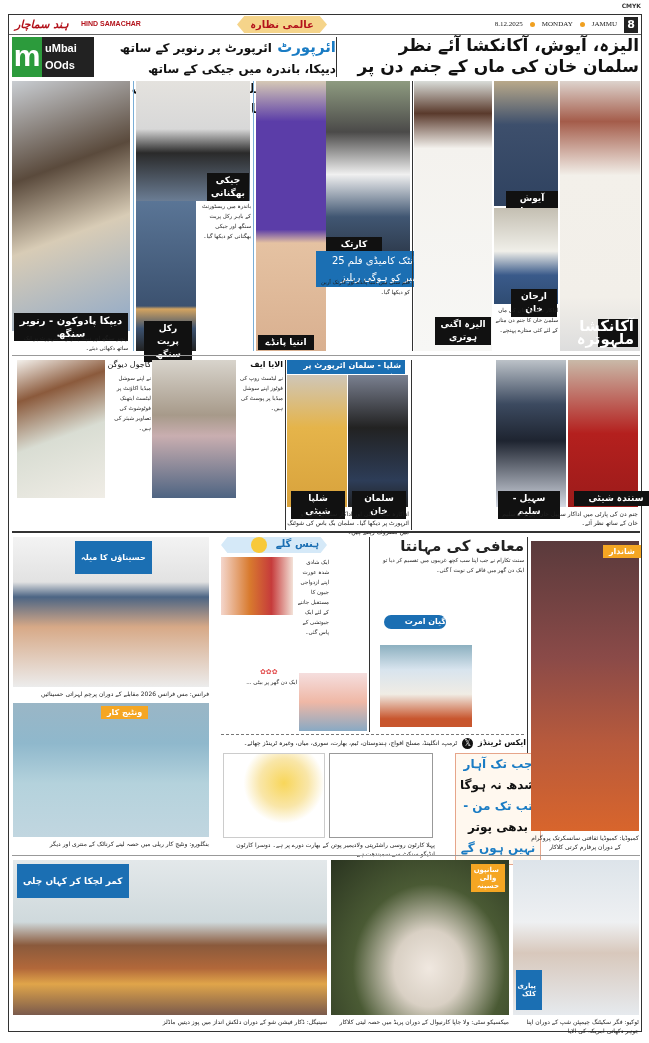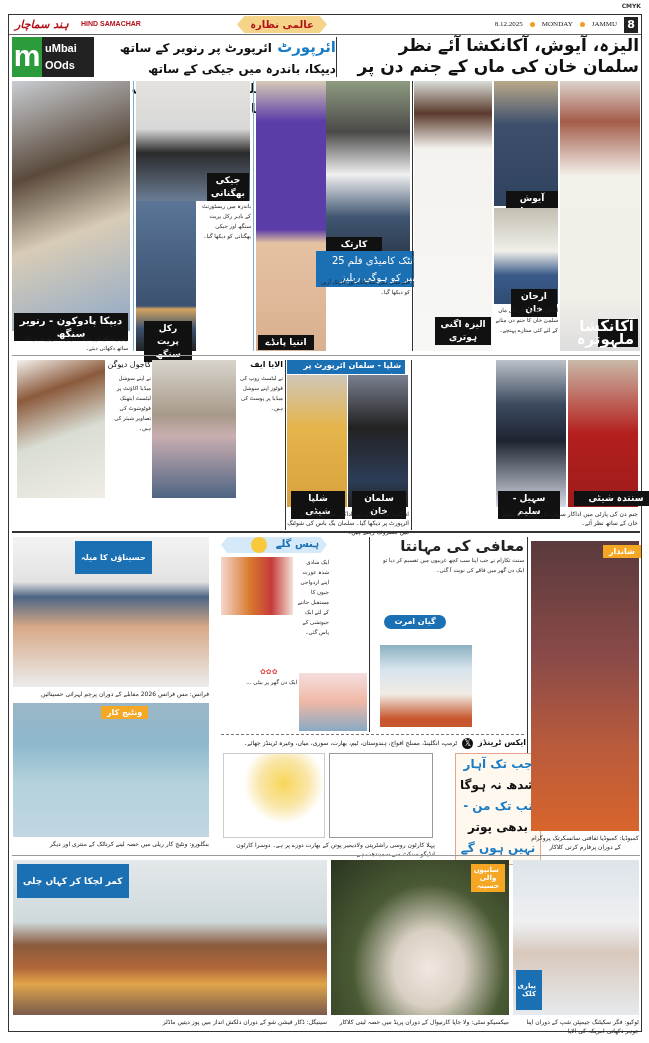--- a/index.html
+++ b/index.html
@@ -132,21 +132,21 @@
   <div class="abs" style="left:242px;top:522px;width:16px;height:16px;border-radius:50%;background:#f8c93a"></div>
   <div class="photo" style="left:212px;top:542px;width:72px;height:58px;background:linear-gradient(90deg,#f4d6cc,#d87a2e 40%,#c63b3b 70%,#f3e2d8)"></div>
   <div class="body-txt" style="left:286px;top:542px;width:34px">ایک شادی شدہ عورت اپنے ازدواجی جیون کا مستقبل جاننے کے لئے ایک جیوتشی کے پاس گئی۔</div>
   <div class="abs" style="left:251px;top:655px;width:14px;height:4px;color:#e24a4a;font-size:7px;line-height:4px">✿✿✿</div>
   <div class="photo" style="left:290px;top:658px;width:68px;height:58px;background:linear-gradient(180deg,#f5dede,#efb8a6 50%,#88a9c4)"></div>
   <div class="body-txt" style="left:212px;top:662px;width:76px">ایک دن گھر پر بیٹی ...</div>
   <div class="rule-v" style="left:360px;top:522px;height:195px;background:#333"></div>
 
   <div class="abs rtl" style="left:365px;top:522px;width:150px;font-size:15px;font-weight:bold;color:#222">معافی کی مہانتا</div>
   <div class="body-txt" style="left:365px;top:540px;width:150px">سنت تکارام نے جب اپنا سب کچھ غریبوں میں تقسیم کر دیا تو ایک دن گھر میں فاقے کی نوبت آ گئی۔</div>
-  <div class="abs rtl" style="left:375px;top:600px;width:62px;height:14px;background:#1b6fb3;color:#fff;font-size:8px;font-weight:bold;border-radius:7px;text-align:center;line-height:14px">گیان امرت</div>
+  <div class="abs rtl" style="left:375px;top:600px;width:62px;height:14px;background:#1b6fb3;color:#fff;font-size:8px;font-weight:bold;border-radius:7px;line-height:14px">گیان امرت</div>
   <div class="photo" style="left:371px;top:630px;width:92px;height:82px;background:linear-gradient(180deg,#8cb0c0 0%,#d8e4ee 30%,#f0ece4 60%,#c8562e 90%)"></div>
   <div class="rule-v" style="left:518px;top:522px;height:320px;background:#333"></div>
 
   <div class="rule-h" style="left:212px;top:719px;width:305px;background:repeating-linear-gradient(90deg,#777 0 3px,transparent 3px 5px)"></div>
   <div class="abs rtl" style="left:212px;top:722px;width:305px;font-size:6px;line-height:12px">
     <span style="font-size:8px;font-weight:bold">ایکس ٹرینڈز</span>
     <span style="display:inline-block;width:11px;height:11px;background:#111;color:#fff;border-radius:50%;text-align:center;font-size:8px;line-height:11px;margin:0 3px;vertical-align:middle">𝕏</span>
     <span>ٹرمپ، انگلینڈ، مسلح افواج، ہندوستان، ٹیم، بھارت، سوری، میاں، وغیرہ ٹرینڈز چھائے۔</span>
   </div>
   <div class="photo" style="left:214px;top:738px;width:102px;height:85px;background:radial-gradient(circle at 60% 35%,#f8d65a 0,#f9e6a8 30%,#fff 50%),#fff;border:1px solid #ccc"></div>

